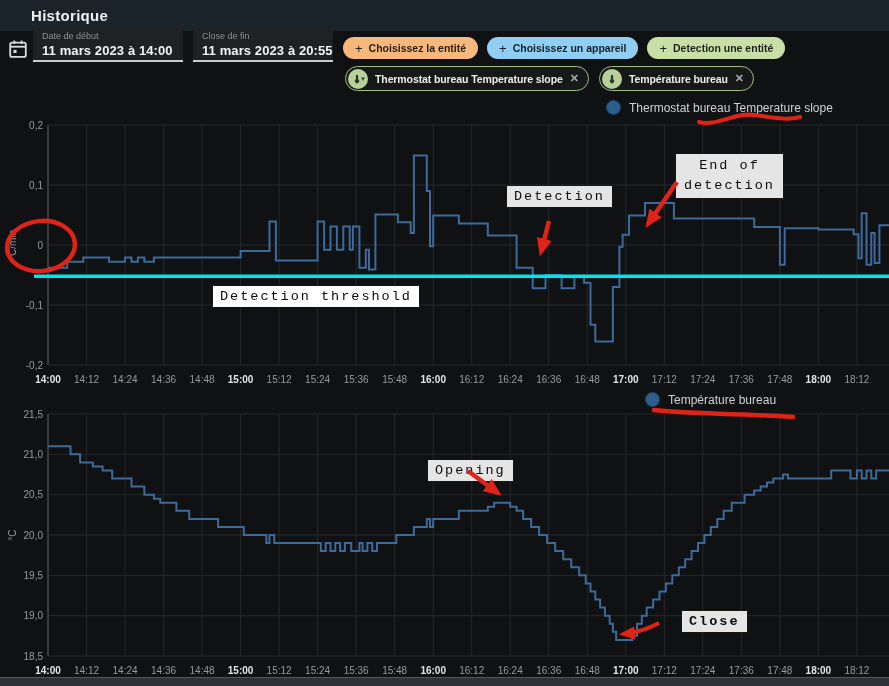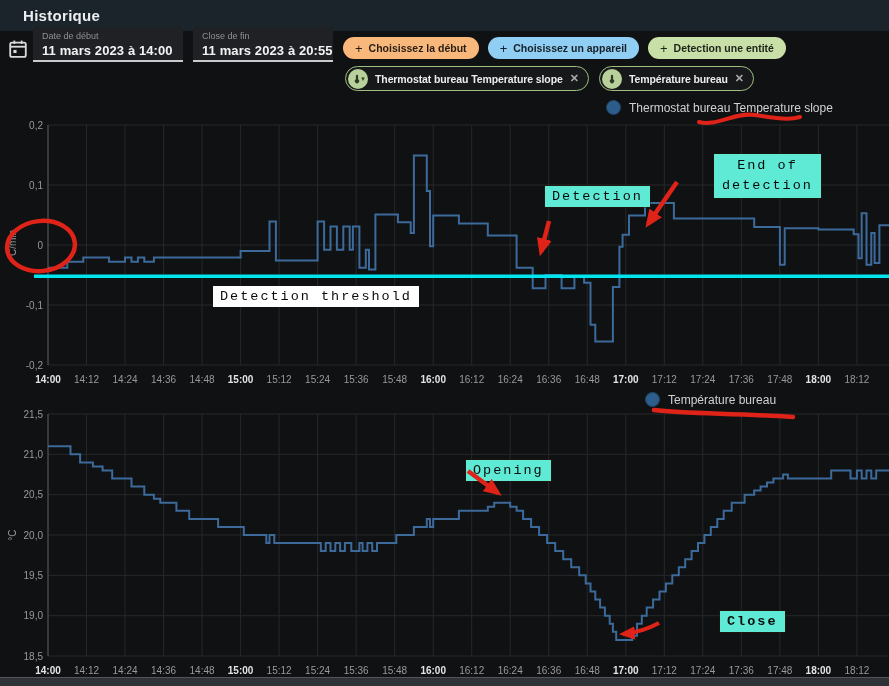--- a/index.html
+++ b/index.html
@@ -1,21 +1,21 @@
 <!DOCTYPE html>
 <html><head>
 <meta charset="utf-8">
 <style>
   html,body{margin:0;padding:0;background:#0f1012;}
   #app{position:relative;width:889px;height:686px;overflow:hidden;background:#101113;
        font-family:"Liberation Sans",sans-serif;-webkit-font-smoothing:antialiased;}
   
   #header{position:absolute;left:0;top:0;width:889px;height:31px;background:#1b242b;
           display:flex;align-items:center;}
-  #header .title{color:#eceff1;font-size:15px;font-weight:600;margin-left:23px;letter-spacing:.3px;}
+  #header .title{color:#eceff1;font-size:15px;font-weight:600;margin-left:31px;letter-spacing:.3px;}
   
   .cal-btn{position:absolute;left:7px;top:38px;width:22px;height:22px;background:none;border:none;padding:0;cursor:pointer;}
   .datefield{position:absolute;top:27px;height:35px;background:#1f2124;border-bottom:2px solid #c9cbcd;box-sizing:border-box;}
   #date-start{left:33px;width:150px;}
   #date-end{left:193px;width:140px;}
   .datefield .dlabel{display:block;color:#8e9194;font-size:9px;padding:4px 0 0 9px;}
   .datefield .dvalue{display:block;color:#f2f3f4;font-size:13px;font-weight:600;padding:2px 0 0 9px;letter-spacing:.1px;}
   
   #pills-row{position:absolute;left:343px;top:37px;height:22px;display:flex;gap:9px;}
   .pill{height:22px;border:none;border-radius:11px;display:flex;align-items:center;gap:6px;
@@ -35,21 +35,21 @@
   .legend-dot{width:13px;height:13px;border-radius:50%;background:#2d5d8a;border:1px solid #1f4466;}
   .legend-label{color:#cfd2d4;font-size:12px;}
   
   #charts-svg,#anno-svg{position:absolute;left:0;top:0;pointer-events:none;}
   .tick{font-family:"Liberation Sans",sans-serif;font-size:10px;fill:#98999b;}
   .tick-bold{font-weight:700;fill:#e3e4e5;}
   .axis-title{font-family:"Liberation Sans",sans-serif;font-size:10px;fill:#98999b;}
   
   .anno{position:absolute;font-family:"Liberation Mono","DejaVu Sans Mono",monospace;
         color:#0b0b0b;font-size:13.5px;letter-spacing:2px;padding:3px 7px;white-space:nowrap;z-index:5;}
-  .anno-orange{background:#5eead4;box-shadow:0 0 0 1px rgba(40,25,5,.45);margin-left:38px;}
+  .anno-orange{background:#e5e5e5;box-shadow:0 0 0 1px rgba(40,25,5,.45);}
   .anno-cyan{background:#ffffff;}
   #anno-detection{left:507px;top:186px;}
   #anno-end{left:676px;top:154px;text-align:center;line-height:20px;padding:2px 8px;}
   #anno-threshold{left:213px;top:286px;}
   #anno-opening{left:428px;top:460px;}
   #anno-close{left:682px;top:611px;font-weight:bold;}
   
   #scrollbar{position:absolute;left:0;top:677px;width:889px;height:9px;background:#2f3338;border-top:1px solid #515559;box-sizing:border-box;}
 </style>
 </head>
@@ -76,21 +76,21 @@
     <span class="dvalue">11 mars 2023 à 14:00</span>
   </div>
   <div class="datefield" id="date-end">
     <span class="dlabel">Close de fin</span>
     <span class="dvalue">11 mars 2023 à 20:55</span>
   </div>
 
   <div id="pills-row">
       <button class="pill" style="background: rgb(248, 184, 124);">
         <span class="plus">+</span>
-        <span>Choisissez la début</span>
+        <span>Choisissez la entité</span>
       </button>
       <button class="pill" style="background: rgb(144, 206, 243);">
         <span class="plus">+</span>
         <span>Choisissez un appareil</span>
       </button>
       <button class="pill" style="background: rgb(200, 224, 168);">
         <span class="plus">+</span>
         <span>Detection une entité</span>
       </button>
     </div>

